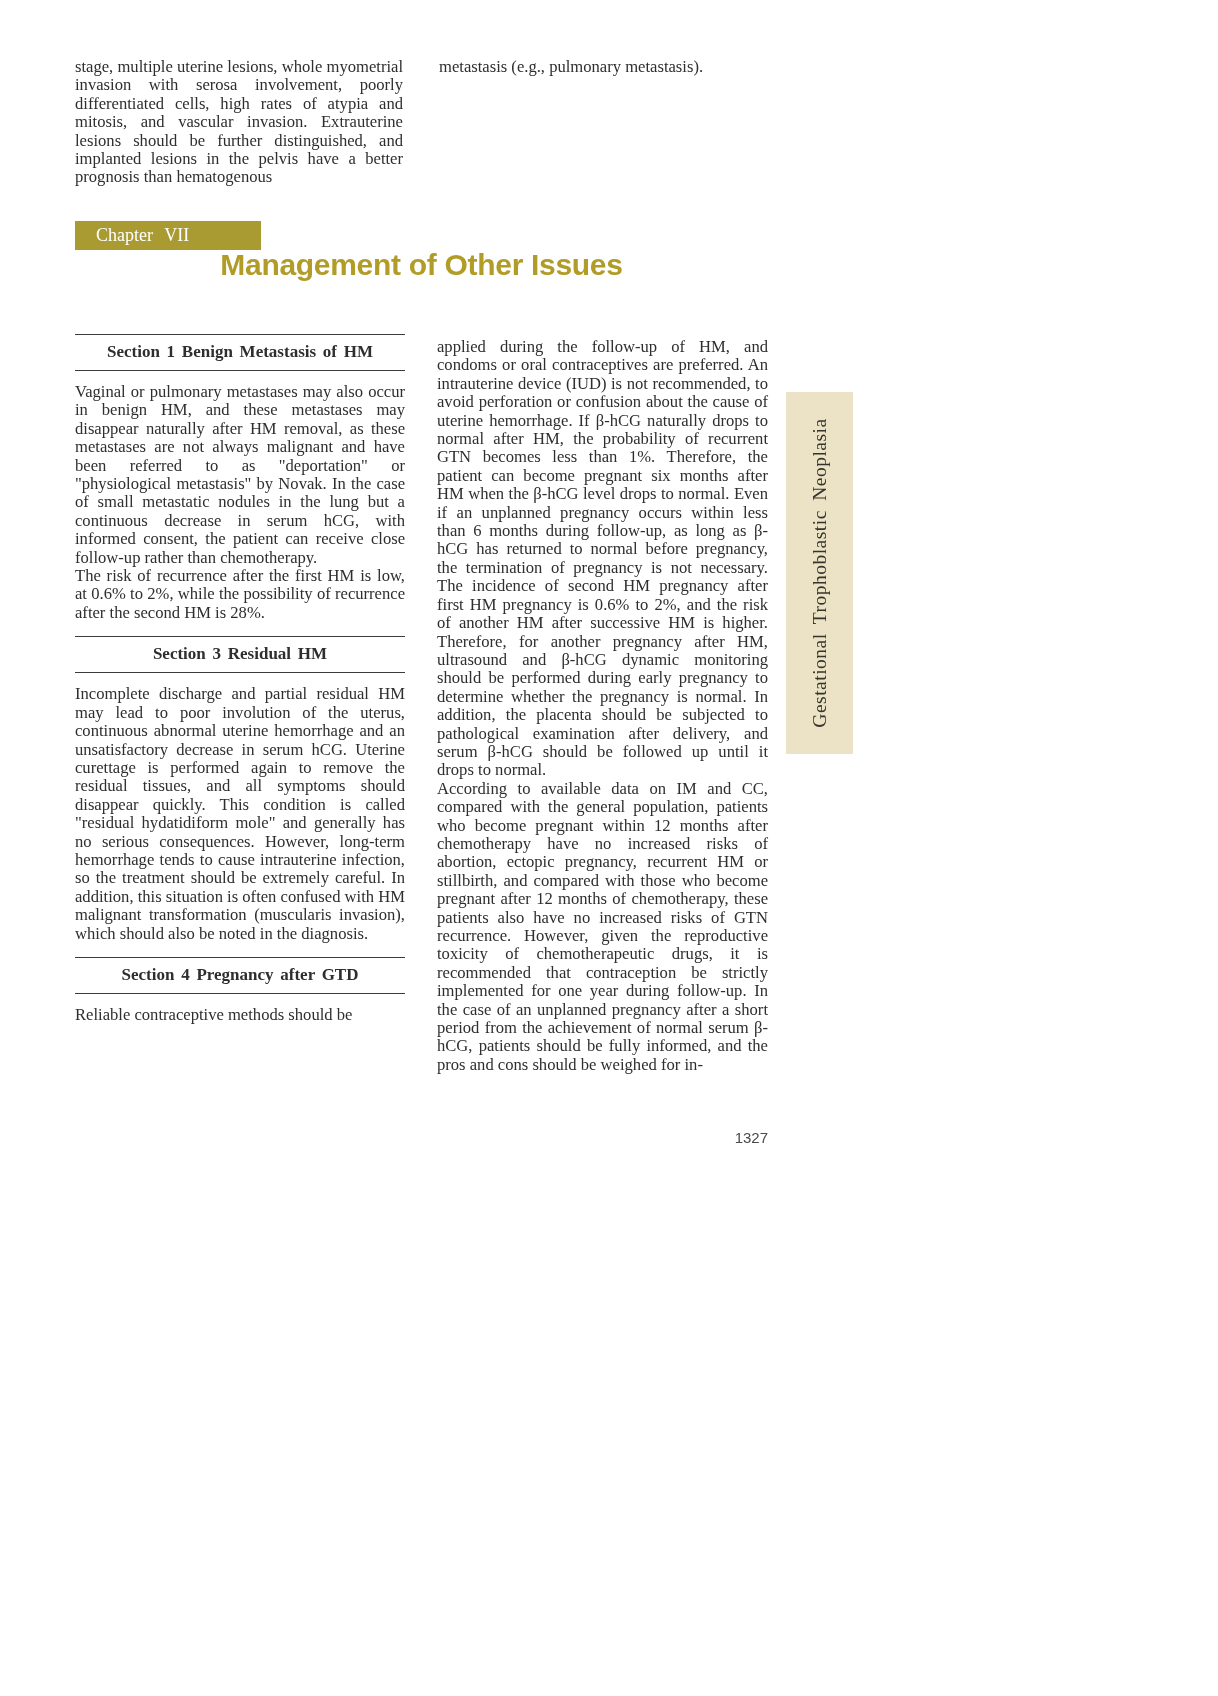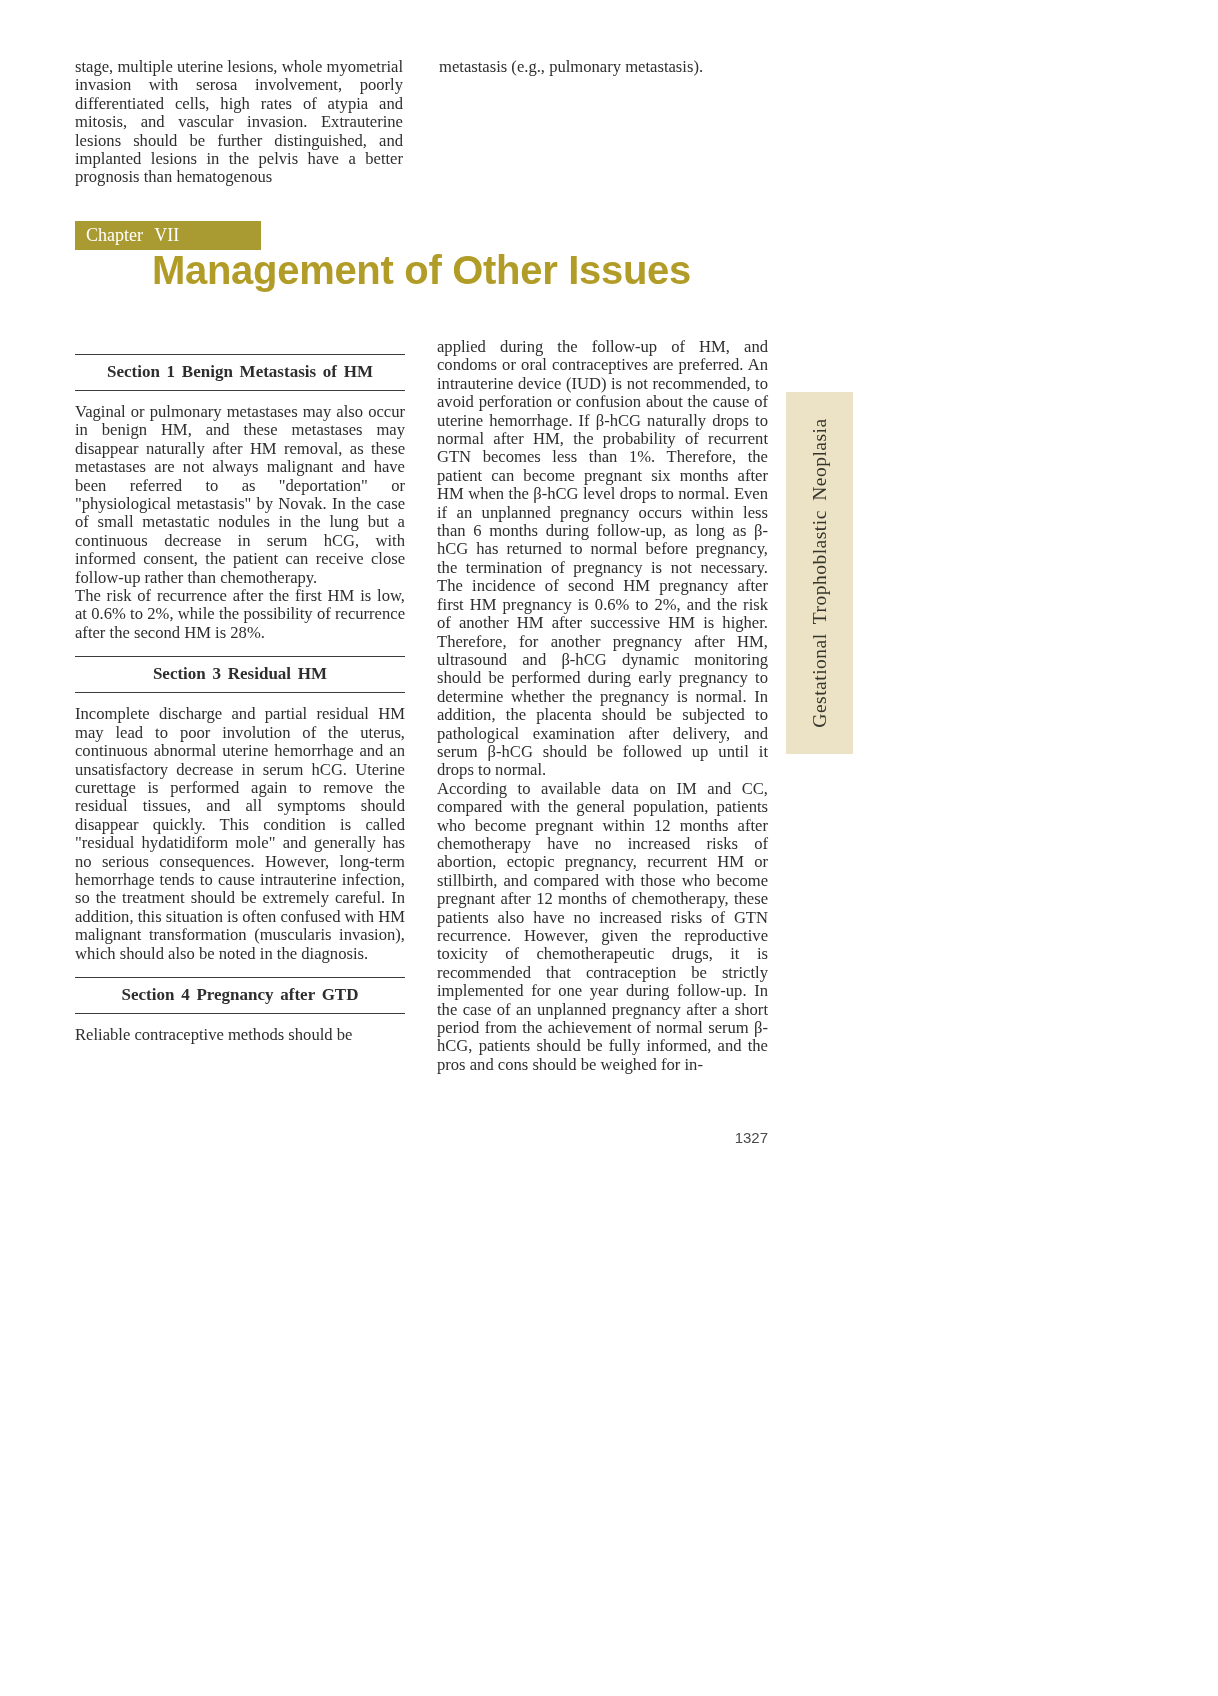--- a/index.html
+++ b/index.html
@@ -34,36 +34,36 @@
   .intro-col{width:330px;}
   .intro-col.right{width:331px;}
 
   
   .chapter-badge{
     position:absolute;left:75px;top:221px;
     width:186px;height:29px;
     background:var(--accent_gold);
     color:#ffffff;
     font-size:18px;line-height:29px;
-    padding-left:11px;box-sizing:border-box;
+    padding-left:21px;box-sizing:border-box;
     word-spacing:7px;
     font-family:"Liberation Serif", serif;
   }
 
   
   .page-title{
     position:absolute;left:75px;top:248px;width:693px;
     margin:0;text-align:center;
     font-family:"Liberation Sans", sans-serif;
-    font-weight:bold;font-size:40px;letter-spacing:-0.3px;
+    font-weight:bold;font-size:30px;letter-spacing:-0.3px;
     color:var(--title_gold);
   }
 
   
-  .main-left{position:absolute;left:75px;top:354px;width:330px;}
+  .main-left{position:absolute;left:75px;top:334px;width:330px;}
   .main-right{position:absolute;left:437px;top:338px;width:331px;}
 
   .sec-head{
     margin:14px 0 12px 0;
     border-top:1.5px solid var(--rule_color);
     border-bottom:1.5px solid var(--rule_color);
     padding:7px 2px 8px 2px;
     text-align:center;
     font-size:17px;font-weight:bold;
     word-spacing:2.5px;

